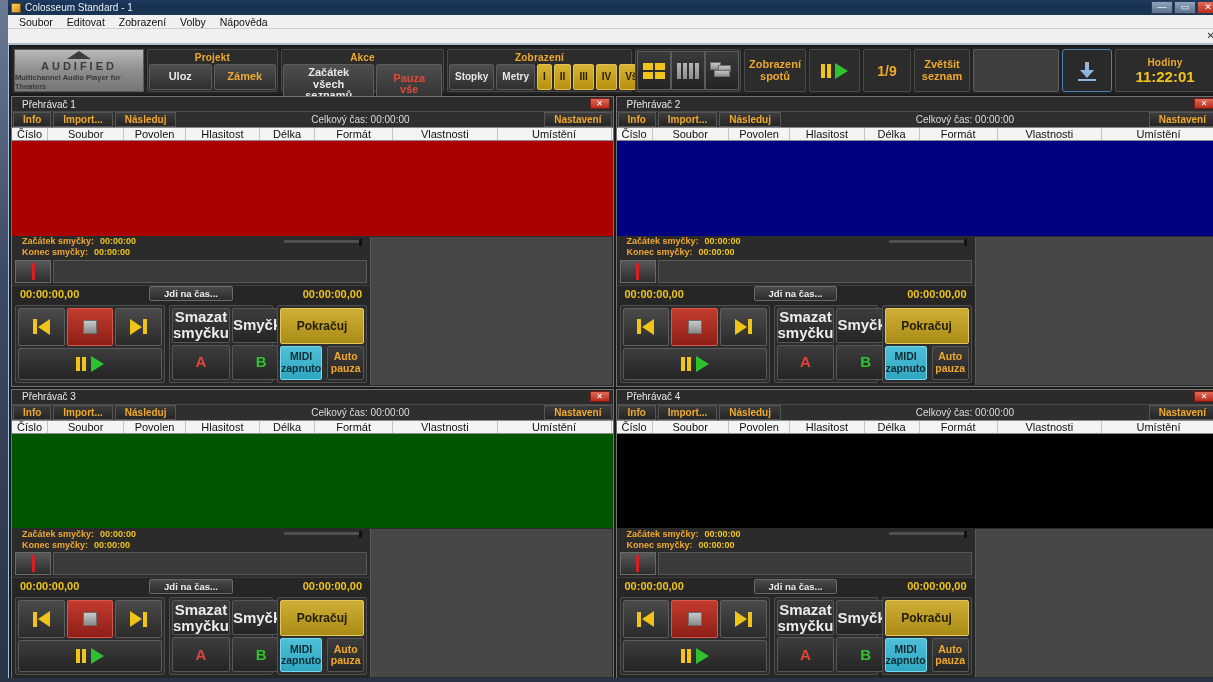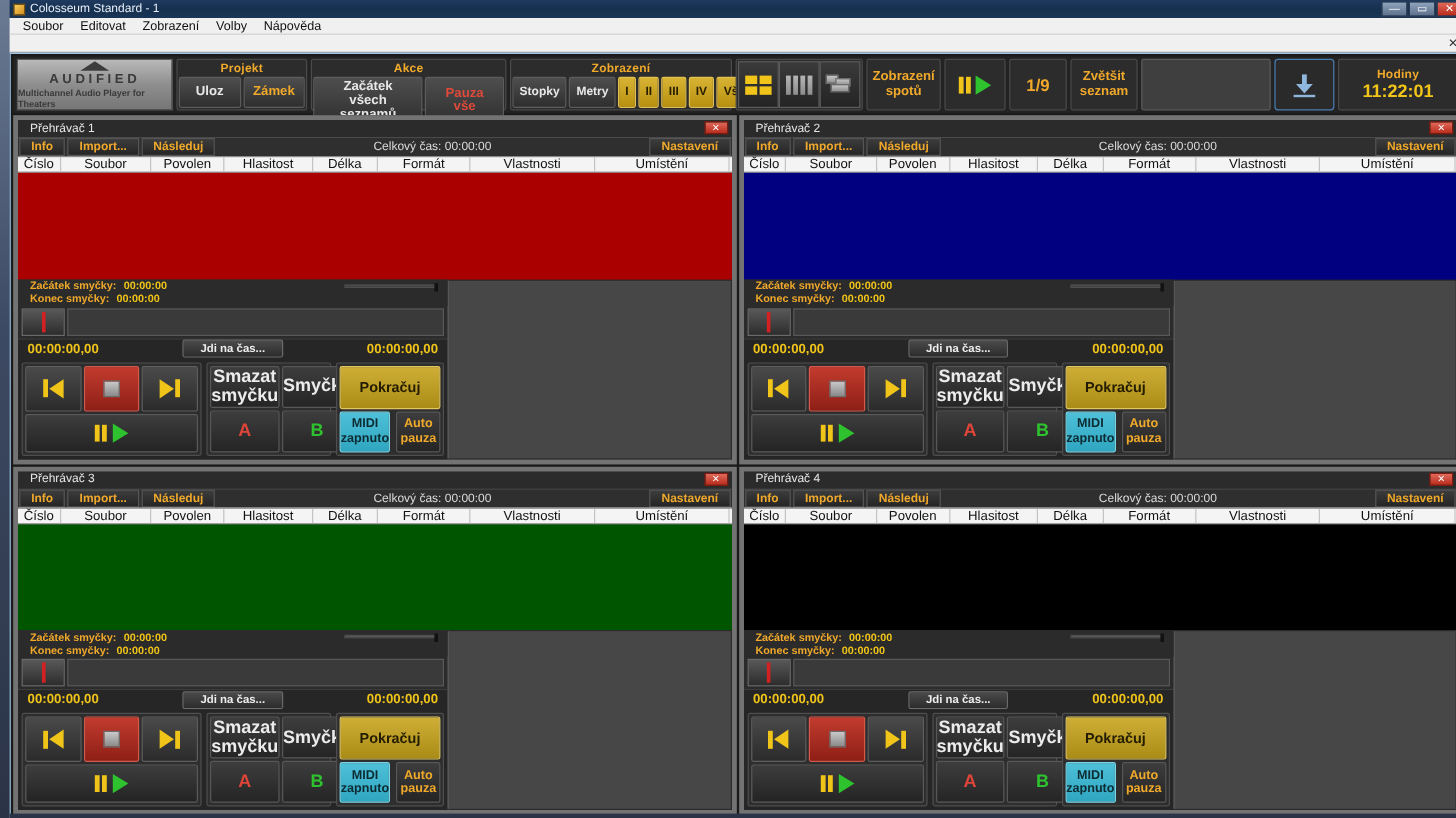--- a/index.html
+++ b/index.html
@@ -159,21 +159,21 @@
 
   
   .pgrid {
     position:absolute; left:2px; top:51px;
     width:1207px; height:583px;
     display:grid; grid-template-columns:1fr 1fr; grid-template-rows:1fr 1fr;
     gap:2px;
   }
   .player {
     background:#2b2b2b;
-    border:4px solid #737373;
+    border:1px solid #737373;
     display:flex; flex-direction:column;
     position:relative;
     overflow:hidden;
   }
   .p-title {
     height:14px; background:#2b2b2b;
     color:#e6e6e6; font-size:10px;
     display:flex; align-items:center; padding-left:10px;
     position:relative;
   }
@@ -350,21 +350,21 @@
   <div class="appbody">
 
     <div class="toolbar">
 
       <div class="logo">
         <div class="logo-mark"></div>
         <div class="logo-word">AUDIFIED</div>
         <div class="logo-sub">Multichannel Audio Player for Theaters</div>
       </div>
 
-      <div class="tgroup" style="width:109px;">
+      <div class="tgroup" style="width:131px;">
         <div class="glabel">Projekt</div>
         <div class="grow">
           <div class="btn white" style="flex:1;">Uloz</div>
           <div class="btn" style="flex:1;">Zámek</div>
         </div>
       </div>
 
       <div class="tgroup" style="width:163px;">
         <div class="glabel">Akce</div>
         <div class="grow">

